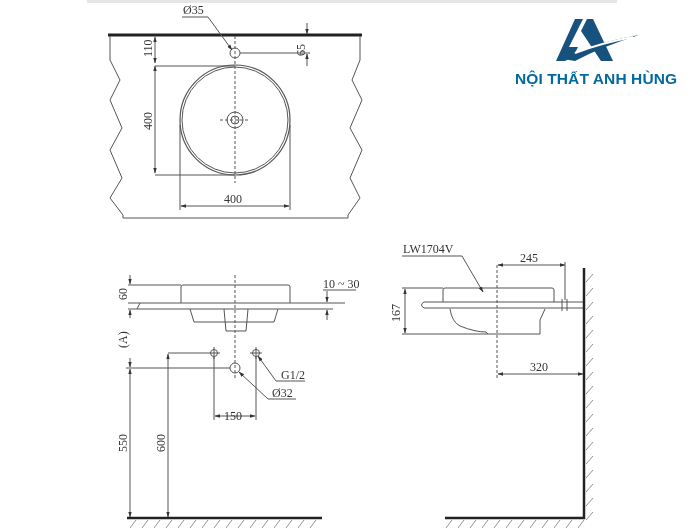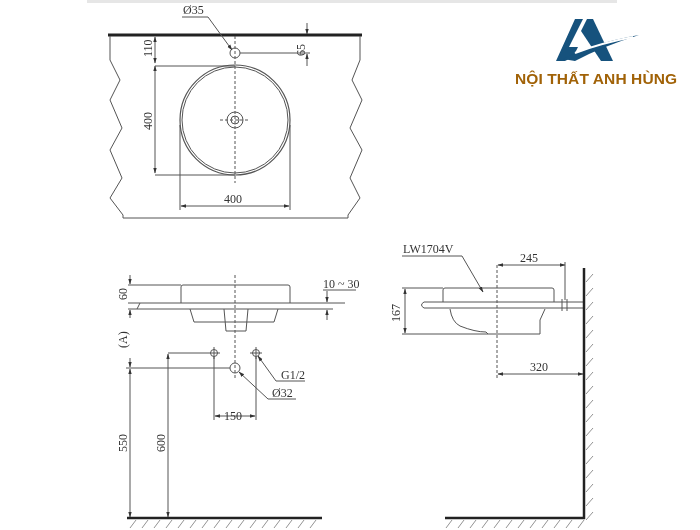--- a/index.html
+++ b/index.html
@@ -1,20 +1,20 @@
 <!DOCTYPE html>
 <html><head>
 <meta charset="utf-8">
 <style>
   html, body { margin: 0; padding: 0; background: #ffffff; }
   body { width: 700px; height: 530px; position: relative; overflow: hidden; }
   .topbar { position: absolute; left: 87px; top: 0; width: 530px; height: 3px; background: #e6e6e6; }
   svg.drawing { position: absolute; left: 0; top: 0; }
   svg text.dim { font-family: "Liberation Serif", serif; font-size: 12px; fill: #333; }
-  .brand { position: absolute; left: 515px; top: 70px; width: 170px; font-family: "Liberation Sans", sans-serif; font-weight: bold; font-size: 15.5px; color: #a16207; letter-spacing: 0.1px; white-space: nowrap; }
+  .brand { position: absolute; left: 515px; top: 70px; width: 170px; font-family: "Liberation Sans", sans-serif; font-weight: bold; font-size: 15.5px; color: #0369a1; letter-spacing: 0.1px; white-space: nowrap; }
   .logo { position: absolute; left: 553px; top: 17px; }
 </style>
 </head>
 <body>
 
 <div class="topbar"></div>
 
 <svg class="drawing" width="700" height="530" viewBox="0 0 700 530" xmlns="http://www.w3.org/2000/svg">
   <defs>
     <marker id="arr" viewBox="0 0 10 10" refX="9" refY="5" markerWidth="6" markerHeight="6" orient="auto-start-reverse">

